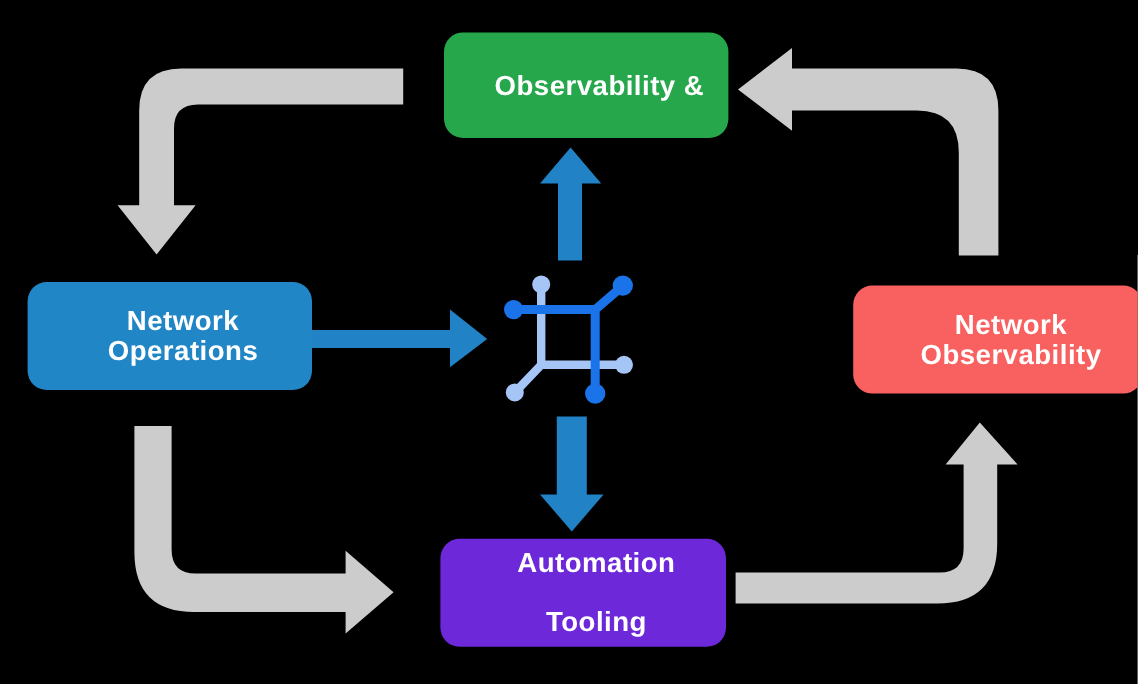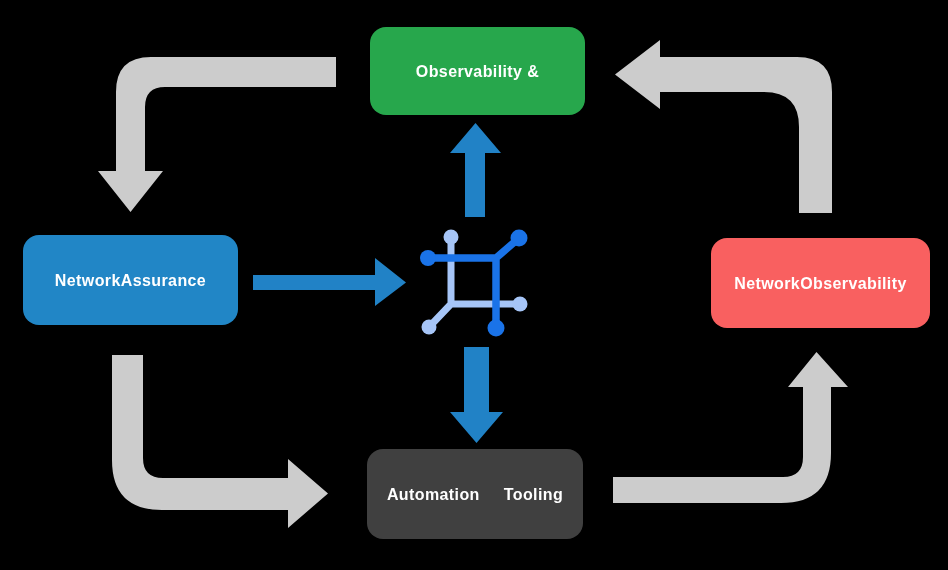--- a/index.html
+++ b/index.html
@@ -20,28 +20,30 @@
     position: absolute;
     left: 0;
     top: 0;
     width: 948px;
     height: 570px;
   }
   .node {
     position: absolute;
     border-radius: 16px;
     display: flex;
+    flex-direction: column;
     align-items: center;
     justify-content: center;
     text-align: center;
     color: #ffffff;
-    font-size: 16px;
+    font-size: 23px;
     font-weight: 600;
     line-height: 25px;
     letter-spacing: 0.4px;
+    padding-left: 22px;
   }
   .node span { display: block; }
   #node-observability   { left: 370px; top: 27px;  width: 215px; height: 88px; }
   #node-operations      { left: 23px;  top: 235px; width: 215px; height: 90px; }
   #node-infrastructure  { left: 711px; top: 238px; width: 219px; height: 90px; }
   #node-automation      { left: 367px; top: 449px; width: 216px; height: 90px; }
 </style>
 </head>
 <body>
 
@@ -77,26 +79,26 @@
       </g>
     </g>
   </svg>
 
   <div class="node" id="node-observability" style="background: rgb(39, 167, 76);">
     <span>Observability &amp;</span>
   </div>
 
   <div class="node" id="node-operations" style="background: rgb(33, 134, 198);">
     <span>Network</span>
-    <span>Assurance</span>
+    <span>Operations</span>
   </div>
 
   <div class="node" id="node-infrastructure" style="background: rgb(249, 96, 96);">
     <span>Network</span>
     <span>Observability</span>
   </div>
 
-  <div class="node" id="node-automation" style="background: #404040; gap: 24px;">
+  <div class="node" id="node-automation" style="background: #6d28d9; gap: 24px;">
     <span>Automation</span>
     <span>Tooling</span>
   </div>
 
 </div>
 
 </body></html>

